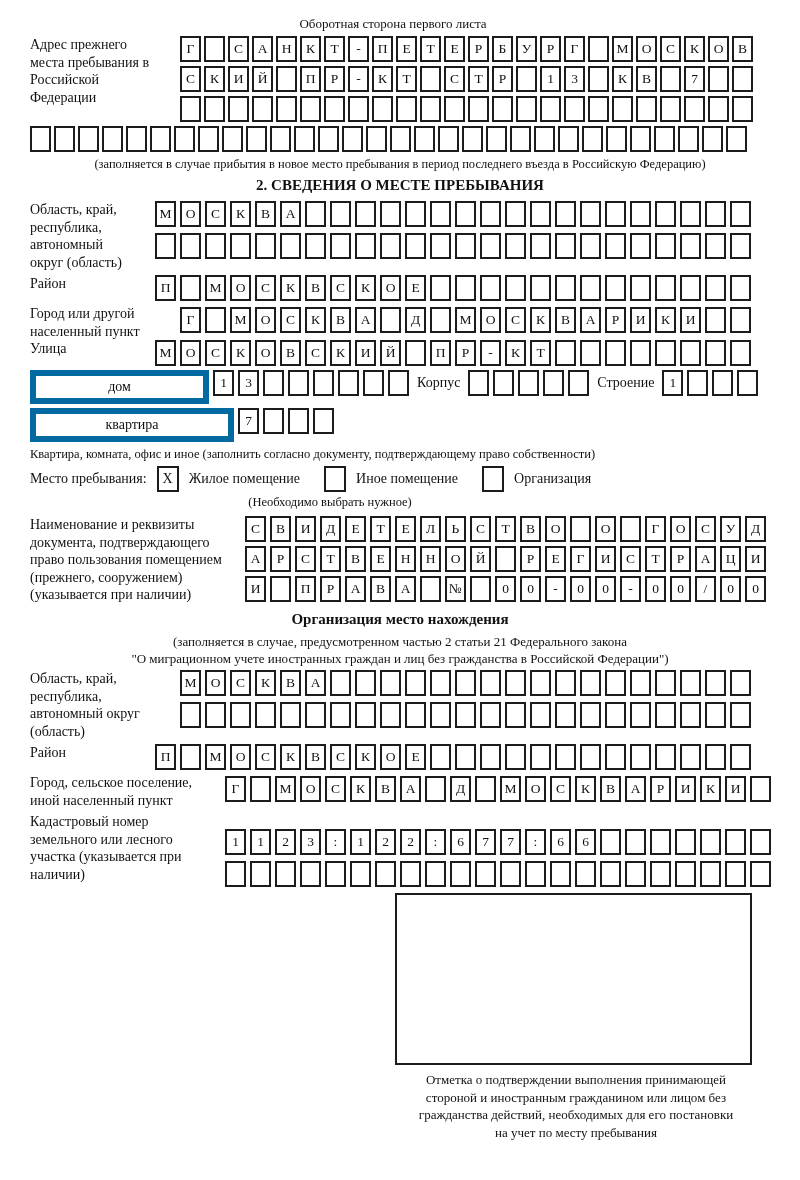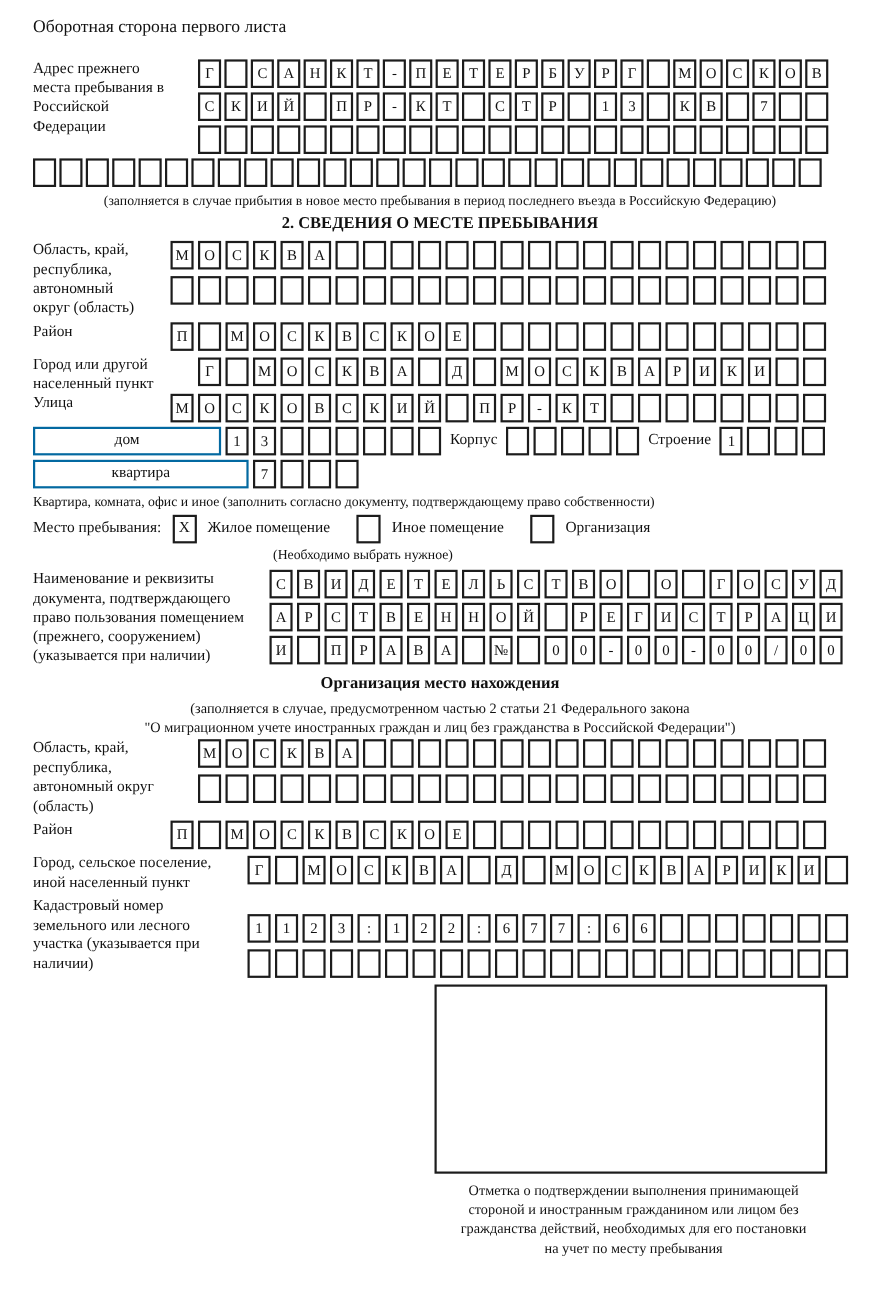--- a/index.html
+++ b/index.html
@@ -1,40 +1,40 @@
 <!DOCTYPE html>
 <html><head>
 <meta charset="utf-8">
 <style>
   html,body{margin:0;padding:0;background:#fff;}
   body{width:800px;height:1180px;overflow:hidden;color:#111;
        font-family:"Liberation Serif","DejaVu Serif",serif;}
   .page{width:800px;height:1180px;box-sizing:border-box;padding:0 30px;position:relative;}
-  .hdr{font-size:16px;text-align:left;padding:16px 14px 0 0;}
+  .hdr{font-size:13px;text-align:center;padding:16px 14px 0 0;}
   .flexrow{display:flex;align-items:flex-start;}
   .lbl{font-size:14px;line-height:17.5px;flex:0 0 auto;}
   .w125{width:125px;}.w150{width:150px;}.w195{width:195px;}.w215{width:215px;}
   .iw100{display:inline-block;width:102px;}
   .iw115{display:inline-block;width:118px;}
   .iw120{display:inline-block;width:122px;}
   .rows{flex:1 1 auto;}
   .boxrow{display:flex;gap:4px;margin:0 0 4px 0;}
   .boxrow.tight{gap:3px;}
   .boxrow.mb6{margin-bottom:6px;}
   .cell{flex:0 0 auto;width:17px;height:22px;border:2px solid #1c1c1c;background:#fff;
         display:inline-flex;align-items:center;justify-content:center;
         font-size:13.5px;font-family:inherit;}
-  .widebox{border:2px solid #0369a1;height:22px;display:flex;align-items:center;
+  .widebox{border:6px solid #0369a1;height:22px;display:flex;align-items:center;
            justify-content:center;font-size:14px;flex:0 0 auto;background:#fff;}
   .ilabel{font-size:14px;line-height:26px;flex:0 0 auto;padding:0 4px;}
   .note{font-size:12.5px;line-height:16px;}
   .center{text-align:center;}
   .title{font-weight:bold;font-size:15px;line-height:19px;text-align:center;}.mt4{margin-top:4px;}
   .mb3{margin-bottom:3px;}.mb4{margin-bottom:4px;}.mb6{margin-bottom:6px;}
-  .block1{margin-top:20px;}
+  .block1{margin-top:4px;}
   .stayrow{display:flex;align-items:center;gap:10px;font-size:14px;margin-top:4px;}
   .ckbox{width:18px;height:22px;border:2px solid #1c1c1c;display:inline-flex;
          align-items:center;justify-content:center;font-size:14px;flex:0 0 auto;}
   .staynote{width:480px;text-align:center;margin:2px 0 6px 60px;}
   .stamp{margin-left:365px;margin-top:2px;width:353px;height:168px;border:2px solid #1c1c1c;background:#fff;}
   .stampcap{margin-left:348px;width:396px;margin-top:6px;font-size:13px;line-height:17.5px;text-align:center;}
   .padtop16{padding-top:16px;}
   .padtop2{padding-top:2px;}
 </style>
 </head>

